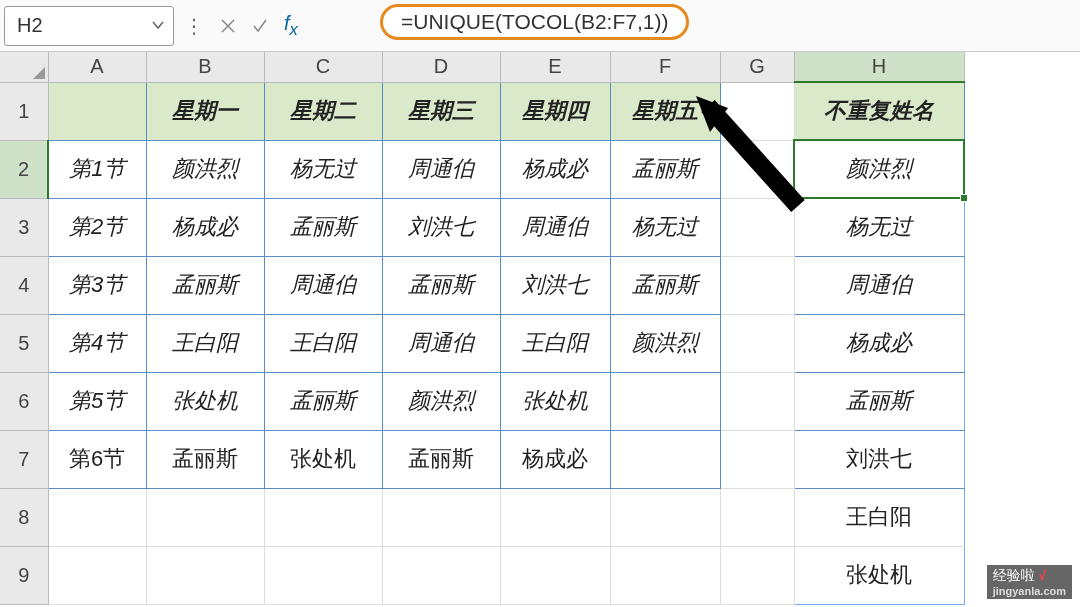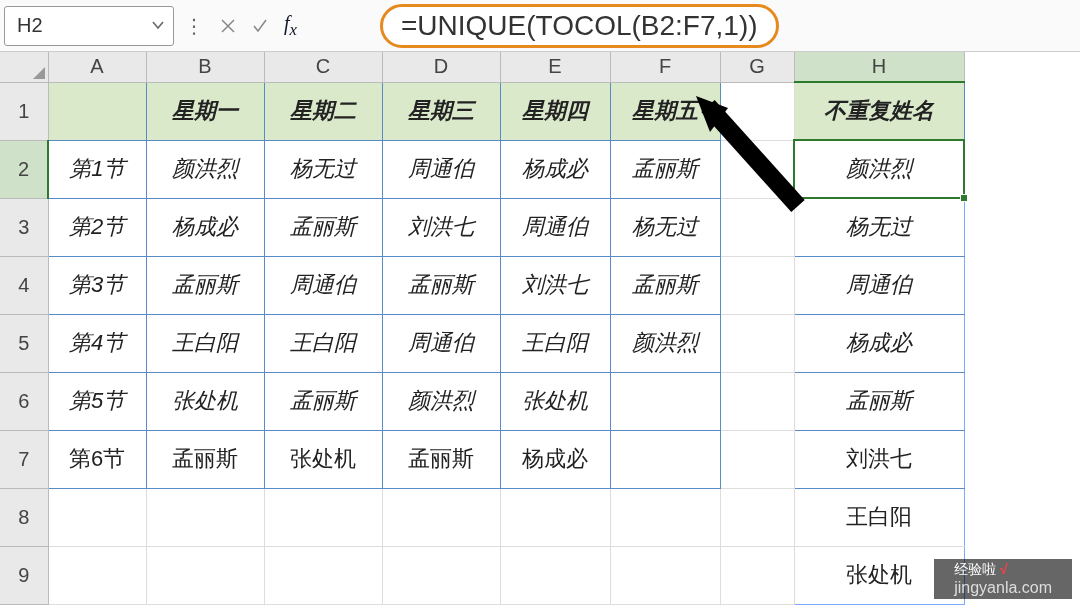--- a/index.html
+++ b/index.html
@@ -55,38 +55,38 @@
       height: 40px;
       display: flex;
       align-items: center;
       justify-content: center;
       color: #666;
       cursor: pointer;
     }
 
     .fx-label {
       font-style: italic;
-      font-family: Liberation Serif, serif;
+      font-family: Liberation Sans, sans-serif;
       font-size: 20px;
-      color: #0f172a;
+      color: #0369a1;
       padding: 0 8px;
       text-align: right;
     }
 
     .formula-pill {
       position: absolute;
       left: 380px;
       top: 4px;
-      height: 44px;
+      height: 36px;
       padding: 0 18px;
       display: flex;
       align-items: center;
       border: 3px solid #e68a1f;
       border-radius: 22px;
-      font-size: 28px;
+      font-size: 21px;
       color: #333;
       background: #fff;
     }
 
     
     .grid-area {
       position: relative;
     }
 
     .grid-table {
@@ -212,25 +212,25 @@
     }
 
     
     .watermark {
       position: absolute;
       right: 8px;
       bottom: 8px;
       font-size: 14px;
       color: #fff;
       background: rgba(0,0,0,0.6);
-      padding: 2px 20px;
+      padding: 2px 6px;
       z-index: 30;
     }
     .watermark .chk { color: #ff4040; font-weight:bold;}
-    .watermark .dom { display:block; font-size:16px; color:#ddd;}
+    .watermark .dom { display:block; font-size:11px; color:#ddd;font-weight:bold;}
   </style>
 </head>
 <body>
 
 <div class="formula-bar">
   <div class="name-box">
     <span>H2</span>
     <span class="chevron">
       <svg width="14" height="14" viewBox="0 0 14 14">
           <path d="M2 4 L7 10 L12 4" stroke="#666" stroke-width="1.5" fill="none"></path>

